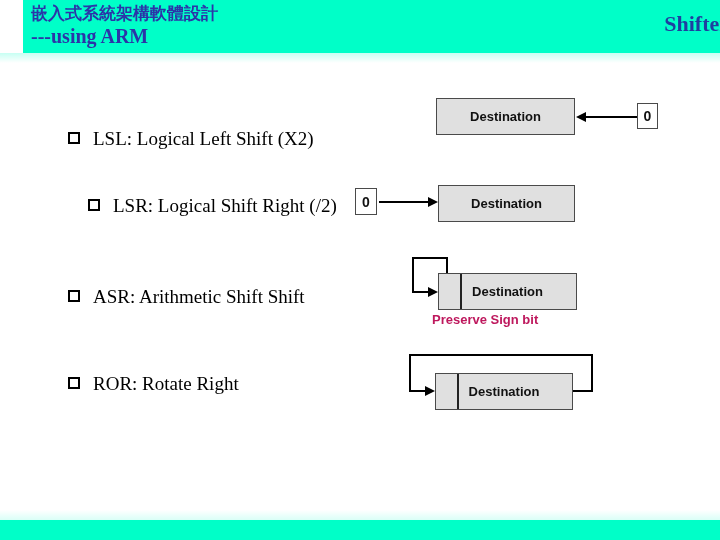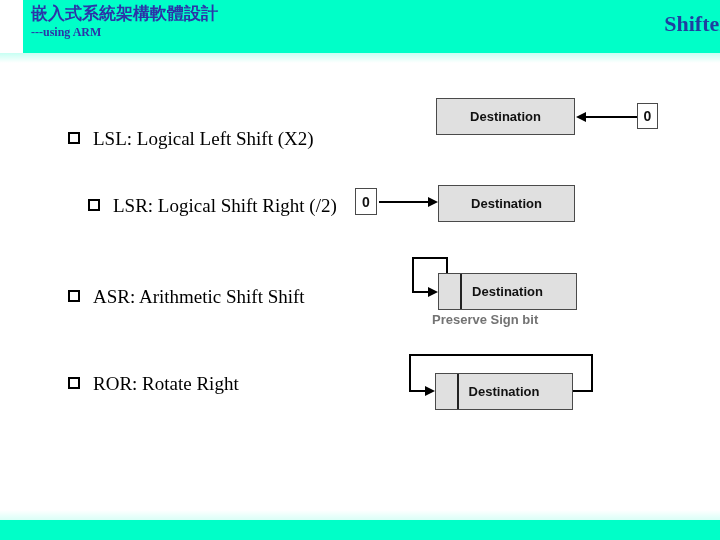--- a/index.html
+++ b/index.html
@@ -41,21 +41,21 @@
     font-weight: bold;
     font-size: 17px;
     line-height: 20px;
     color: var(--title-text);
   }
   .title-sub {
     position: absolute;
     left: 8px; top: 25px;
     font-family: "Liberation Serif", serif;
     font-weight: bold;
-    font-size: 12px;
+    font-size: 20px;
     color: var(--title-text);
   }
   .topic {
     position: absolute;
     right: 14px; top: 11px;
     font-family: "Liberation Serif", serif;
     font-weight: bold;
     font-size: 22px;
     color: #1f3fa0;
   }
@@ -138,21 +138,21 @@
     position: absolute; width: 0; height: 0;
     border-top: 5px solid transparent;
     border-bottom: 5px solid transparent;
     border-left: 10px solid #000;
   }
   .diagram-caption {
     position: absolute;
     font-family: "Liberation Sans", sans-serif;
     font-weight: bold;
     font-size: 13px;
-    color: #737373;
+    color: #be185d;
     white-space: nowrap;
     text-align: right;
   }
 </style>
 </head>
 <body>
 
 <div class="slide">
 
   <div class="header">

